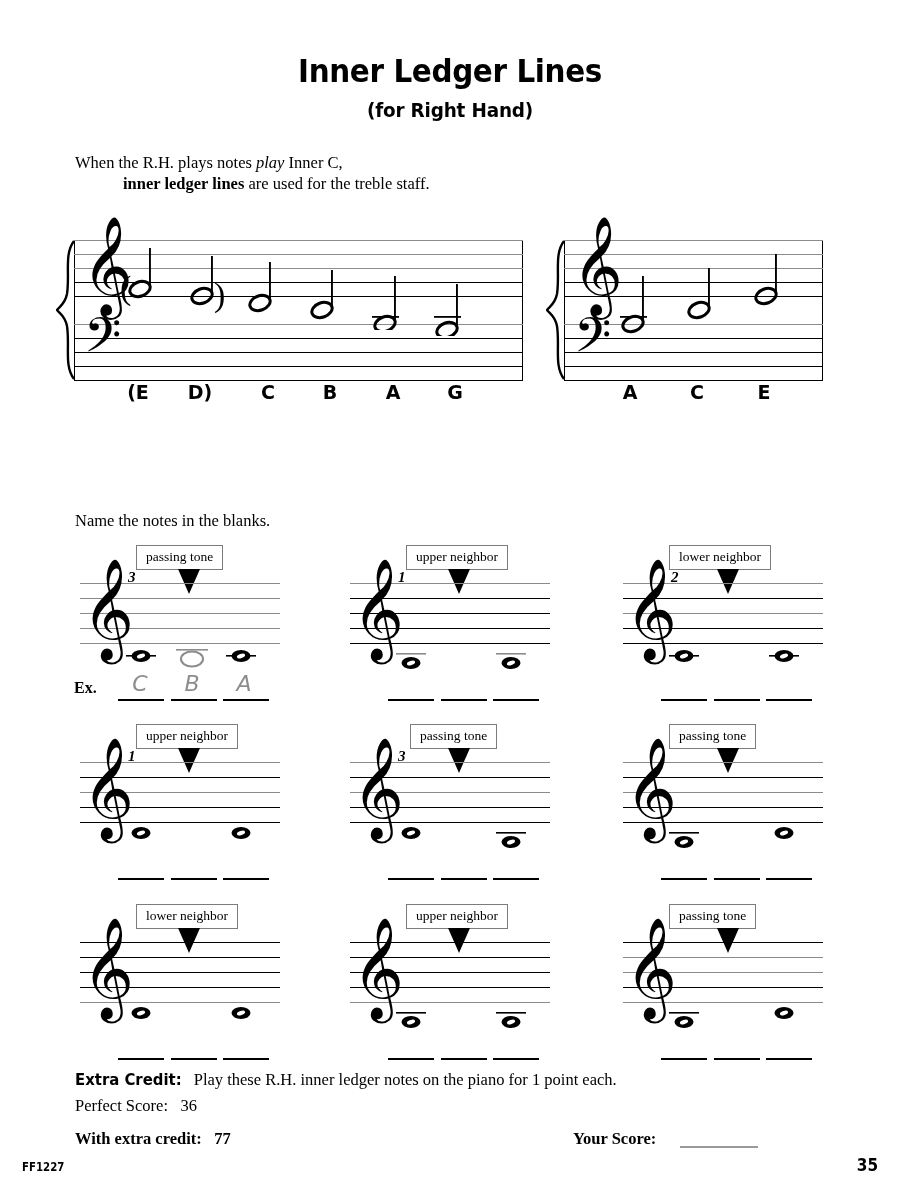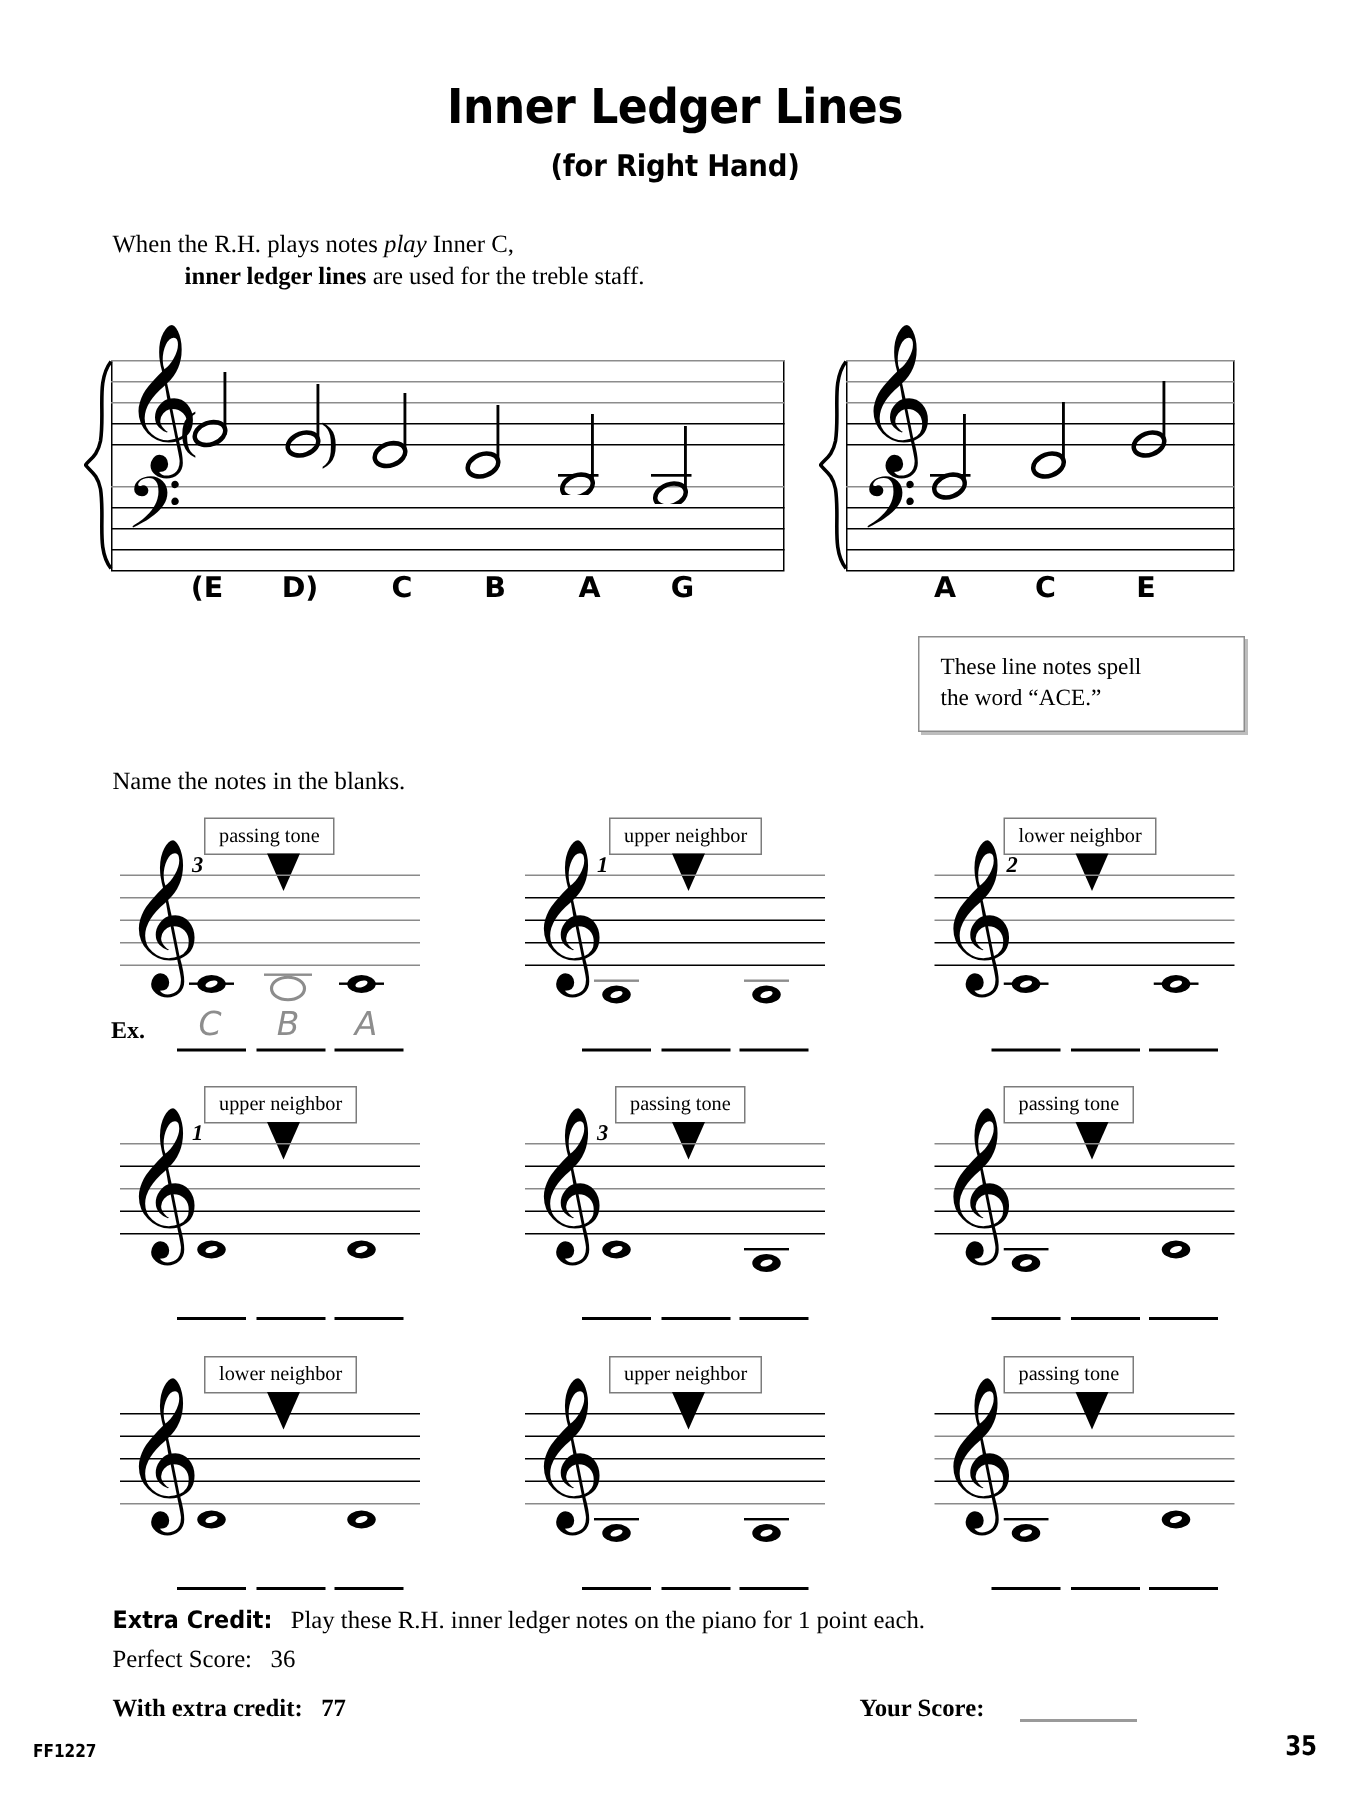--- a/index.html
+++ b/index.html
@@ -330,24 +330,20 @@
         <ellipse cx="12" cy="56" rx="10.5" ry="7.2" fill="none" stroke="#000" stroke-width="3" transform="rotate(-20 12 56)"></ellipse>
         <rect x="21" y="14" width="1.9" height="43" fill="#000"></rect>
       </svg>
     </div>
   </div>
 
   <div class="notelabel" style="left:600px; top:381px; width:60px;">A</div>
   <div class="notelabel" style="left:667px; top:381px; width:60px;">C</div>
   <div class="notelabel" style="left:734px; top:381px; width:60px;">E</div>
 
-  <div class="callout">
-    <div>These line notes spell</div>
-    <div>the word “ACE.”</div>
-  </div>
 
   <div class="para" style="left:75px; top:510px;">Name the notes in the blanks.</div>
 
   <div class="ex" style="left:80px; top:545px; width:205px; height:150px;">
     <div class="tag" style="left:56px; top:0px;">passing tone</div>
     <div class="arrow" style="left:98px; top:24px;"></div>
     <div class="finger" style="left:48px; top:24px;">3</div>
 
     <div class="ex-staff-line gray" style="top:38px; width:200px;"></div>
     <div class="ex-staff-line gray" style="top:53px; width:200px;"></div>

